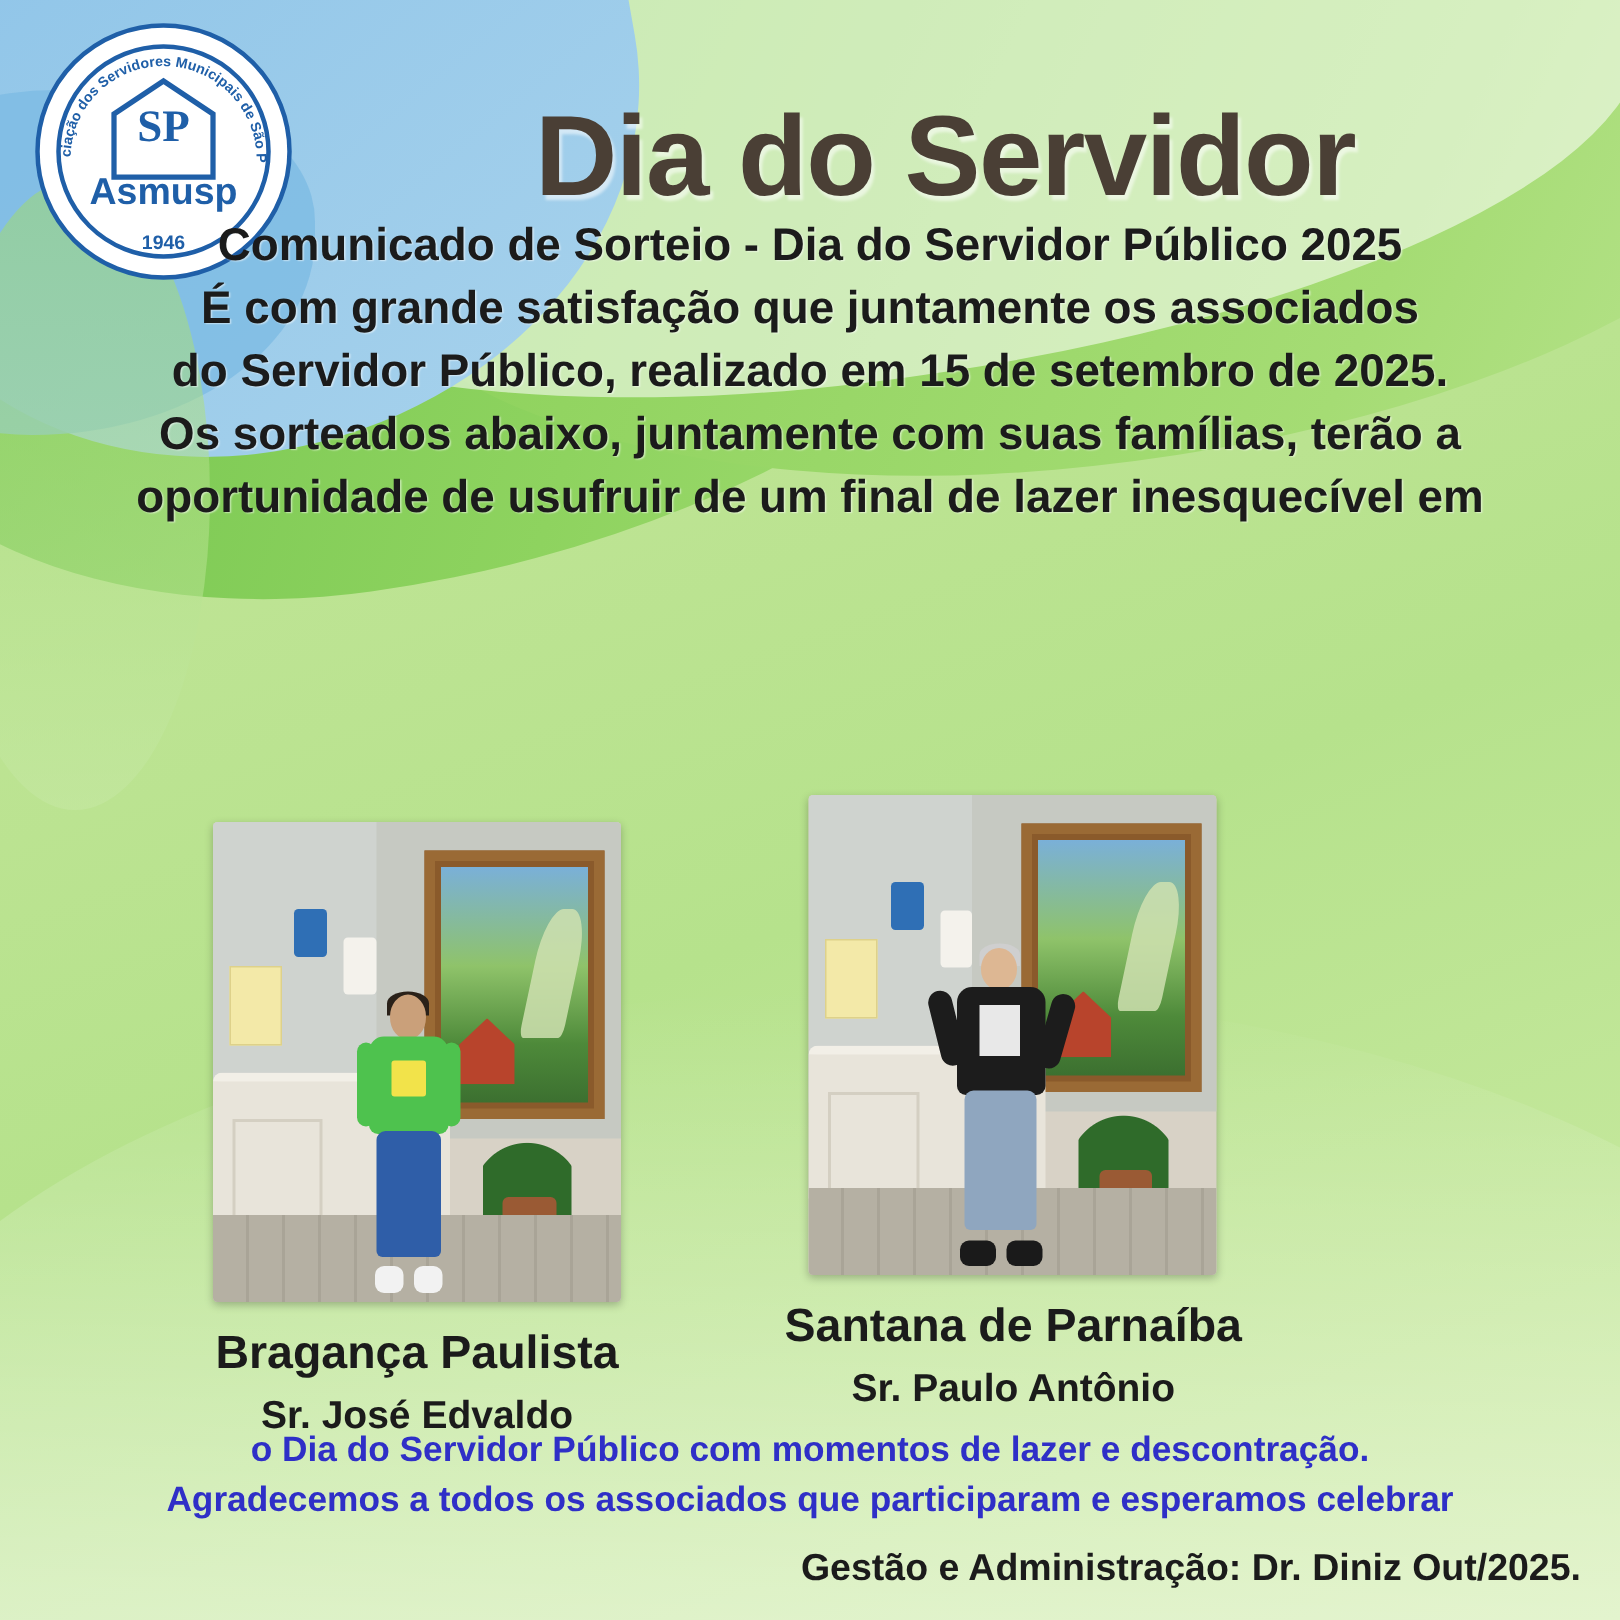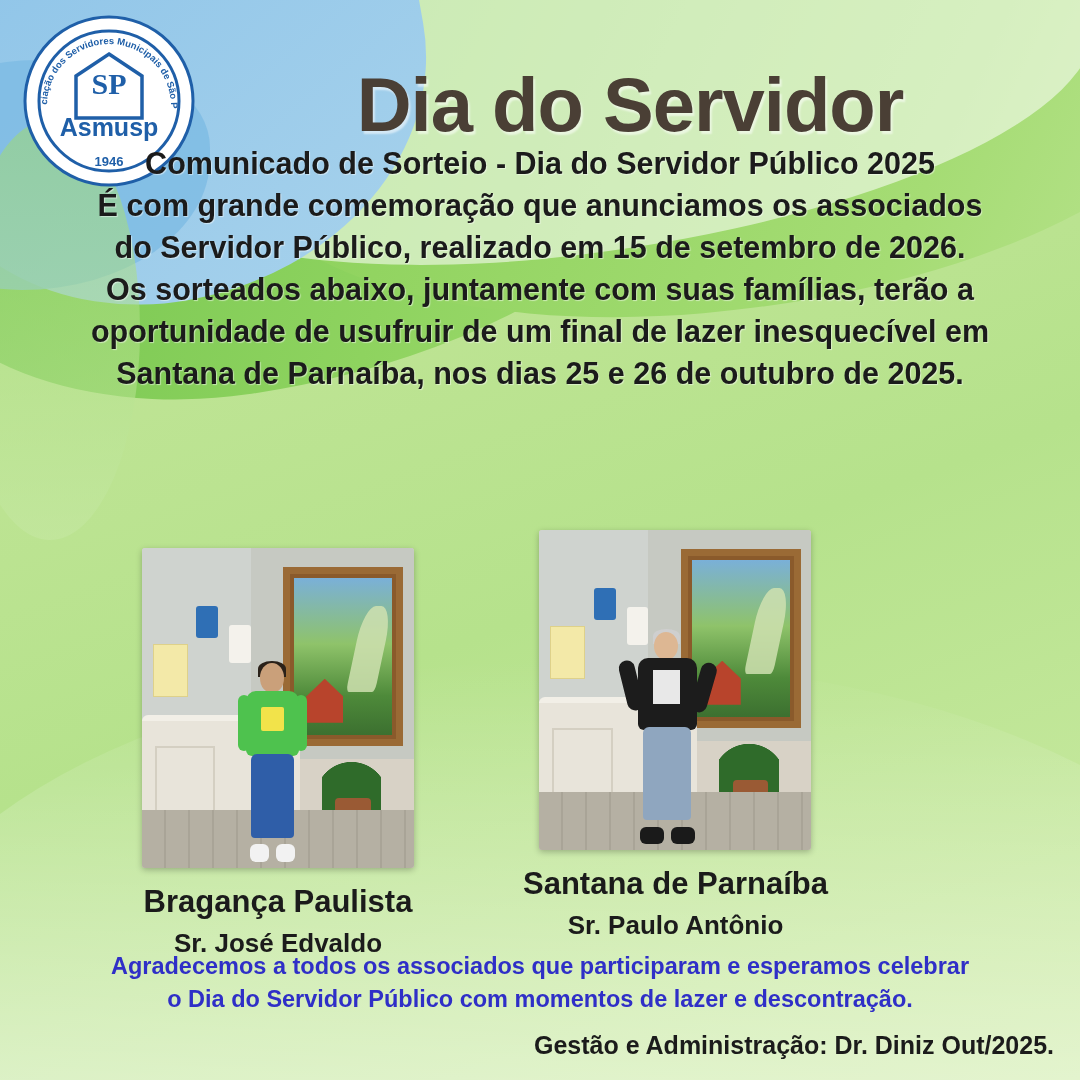--- a/index.html
+++ b/index.html
@@ -294,25 +294,24 @@
       <text x="87" y="80" text-anchor="middle" font-family="Liberation Serif, serif" font-size="30" font-weight="bold" fill="#1f5fa8">SP</text>
       <text x="87" y="122" text-anchor="middle" font-family="Liberation Sans, sans-serif" font-size="25" font-weight="bold" fill="#1f5fa8">Asmusp</text>
       <text x="87" y="152" text-anchor="middle" font-family="Liberation Sans, sans-serif" font-size="13" font-weight="bold" fill="#1f5fa8">1946</text>
     </svg>
   </div>
 
   <div class="title">Dia do Servidor</div>
 
   <div class="body-text">
     <p>Comunicado de Sorteio - Dia do Servidor Público 2025</p>
-    <p>É com grande comemoração que anunciamos os associados</p>
-    <p>do Servidor Público, realizado em 15 de setembro de 2026.</p>
+    <p>É com grande satisfação que juntamente os associados</p>
+    <p>do Servidor Público, realizado em 15 de setembro de 2025.</p>
     <p>Os sorteados abaixo, juntamente com suas famílias, terão a</p>
     <p>oportunidade de usufruir de um final de lazer inesquecível em</p>
-    <p>Santana de Parnaíba, nos dias 25 e 26 de outubro de 2025.</p>
   </div>
 
   <div class="photos">
 
     <div class="photo-card card-a">
       <div class="photo">
         <div class="scene">
           <div class="wall-left"></div>
           <div class="wall-right"></div>
           <div class="frame">
@@ -380,19 +379,19 @@
           </div>
         </div>
       </div>
       <div class="caption-main">Santana de Parnaíba</div>
       <div class="caption-sub">Sr. Paulo Antônio</div>
     </div>
 
   </div>
 
   <div class="thanks">
+    <p>o Dia do Servidor Público com momentos de lazer e descontração.</p>
     <p>Agradecemos a todos os associados que participaram e esperamos celebrar</p>
-    <p>o Dia do Servidor Público com momentos de lazer e descontração.</p>
   </div>
 
   <div class="footer">Gestão e Administração: Dr. Diniz Out/2025.</div>
 
 </div>
 
 </body></html>

